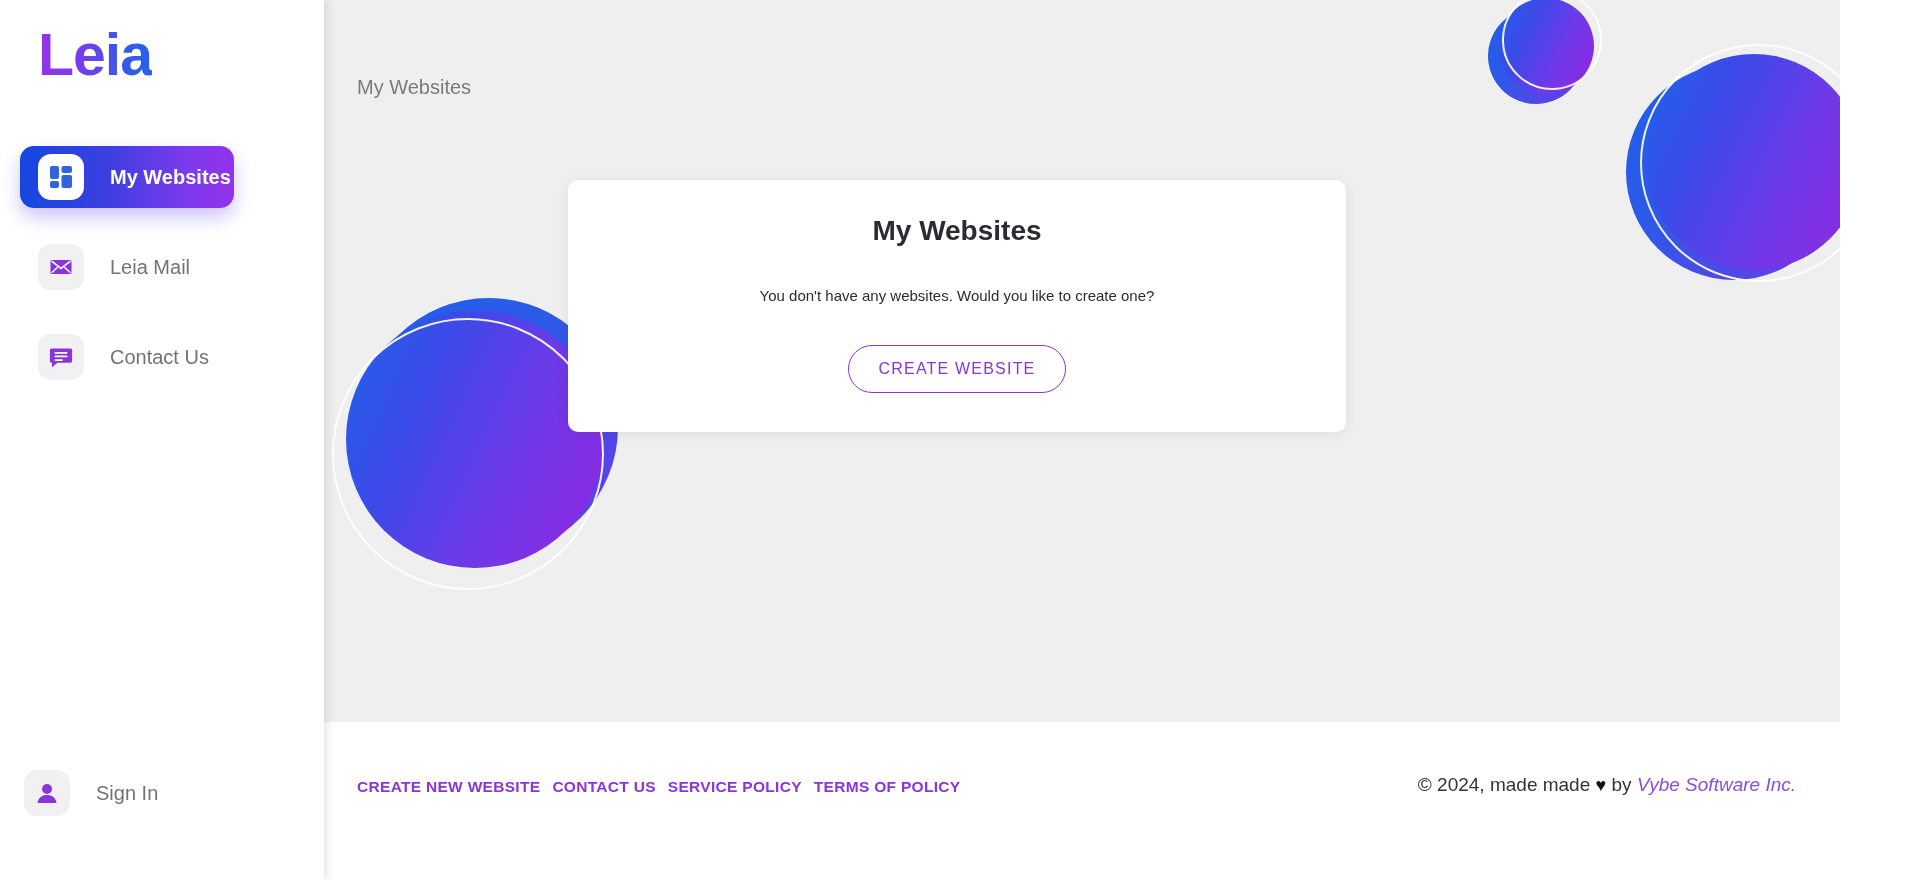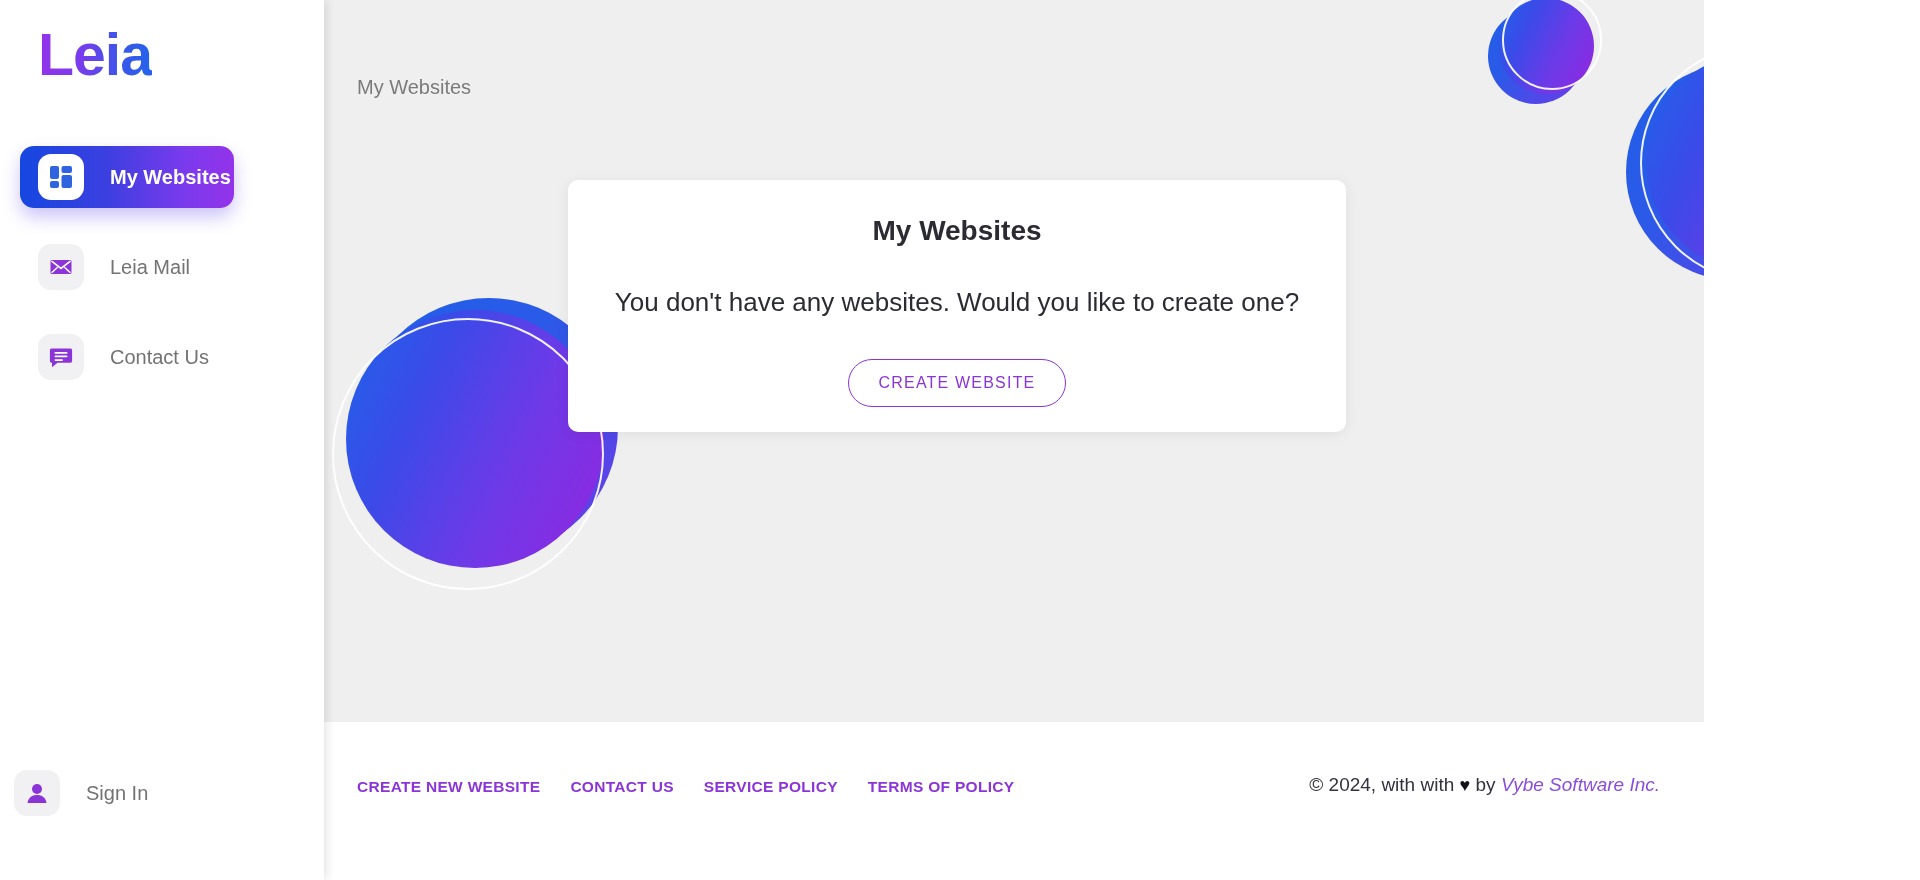--- a/index.html
+++ b/index.html
@@ -2,21 +2,21 @@
 <html><head>
 <meta charset="utf-8">
 <style>
   * { margin:0; padding:0; box-sizing:border-box; }
   html, body {
     width:1920px; height:880px;
     font-family:"Liberation Sans", sans-serif;
     background:#ffffff;
     overflow:hidden;
   }
-  #app { position:relative; width:1704px; height:880px; display:flex; }
+  #app { position:relative; width:1840px; height:880px; display:flex; }
 
   
   .sidebar {
     position:relative;
     width:324px; height:880px;
     background:#ffffff;
     flex:0 0 324px;
     z-index:30;
     box-shadow:3px 0 9px rgba(0,0,0,0.10);
   }
@@ -46,21 +46,21 @@
     background:#f1f1f3;
     display:flex; align-items:center; justify-content:center;
     flex:0 0 46px;
   }
   .nav-item.active .nav-ico { background:#ffffff; }
   .nav-label {
     margin-left:26px; font-size:20px; color:#737373; white-space:nowrap;
   }
   .nav-item.active .nav-label { color:#ffffff; font-weight:700; }
   .signin {
-    position:absolute; left:14px; top:770px;
+    position:absolute; left:24px; top:770px;
     display:flex; align-items:center; cursor:pointer;
   }
   .signin .nav-label { margin-left:26px; }
 
   
   .main {
     position:relative; width:1596px; height:880px; flex:1 1 auto;
     display:flex; flex-direction:column;
   }
   .content {
@@ -106,40 +106,40 @@
     width:778px; height:252px;
     background:#ffffff; border-radius:10px;
     box-shadow:0 2px 14px rgba(0,0,0,0.07);
     z-index:10;
     display:flex; flex-direction:column; align-items:center;
   }
   .card-title {
     margin-top:35px; font-size:28px; font-weight:700; color:#2b2b33;
   }
   .card-text {
-    margin-top:40px; font-size:26px; color:#2b2b33; text-align:center;
+    margin-top:40px; font-size:15px; color:#2b2b33; text-align:center;
   }
   .create-btn {
     margin-top:41px;
     padding:14px 30px;
     border:1.6px solid #8b34d8; border-radius:26px;
     background:transparent; color:#8b34d8;
     font-size:16px; letter-spacing:1.2px; font-weight:400;
     font-family:"Liberation Sans", sans-serif;
     cursor:pointer;
   }
 
   
   .footer {
     position:relative; flex:1 1 auto;
     background:#ffffff;
     display:flex; align-items:flex-start; justify-content:space-between;
     padding:56px 44px 0 33px;
   }
-  .footer-links { display:flex; gap:30px; }
+  .footer-links { display:flex; gap:12px; }
   .footer-links a {
     color:#8b34d8; font-size:15.5px; font-weight:700;
     letter-spacing:0.3px; text-decoration:none; cursor:pointer;
   }
   .copyright {
     font-size:19px; color:#333340; white-space:nowrap; margin-top:-4px;
   }
   .copyright .heart { color:#111118; font-size:18px; }
   .copyright a { color:#8b4ddb; text-decoration:none; cursor:pointer;font-style:italic; }
 </style>
@@ -234,21 +234,21 @@
     </div>
 
     <footer class="footer">
       <div class="footer-links">
         <a>CREATE NEW WEBSITE</a>
         <a>CONTACT US</a>
         <a>SERVICE POLICY</a>
         <a>TERMS OF POLICY</a>
       </div>
       <div class="copyright">
-        <span>© 2024, with with</span>
+        <span>© 2024, made made</span>
         <span class="heart">♥</span>
         <span>by</span>
         <a>Vybe Software Inc.</a>
       </div>
     </footer>
 
   </section>
 
 </div>
 

